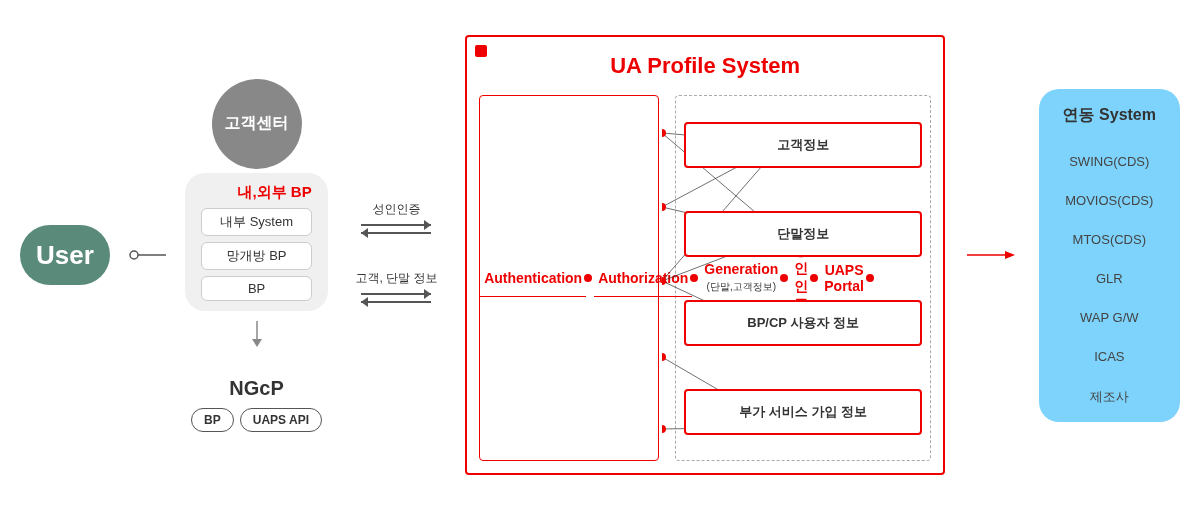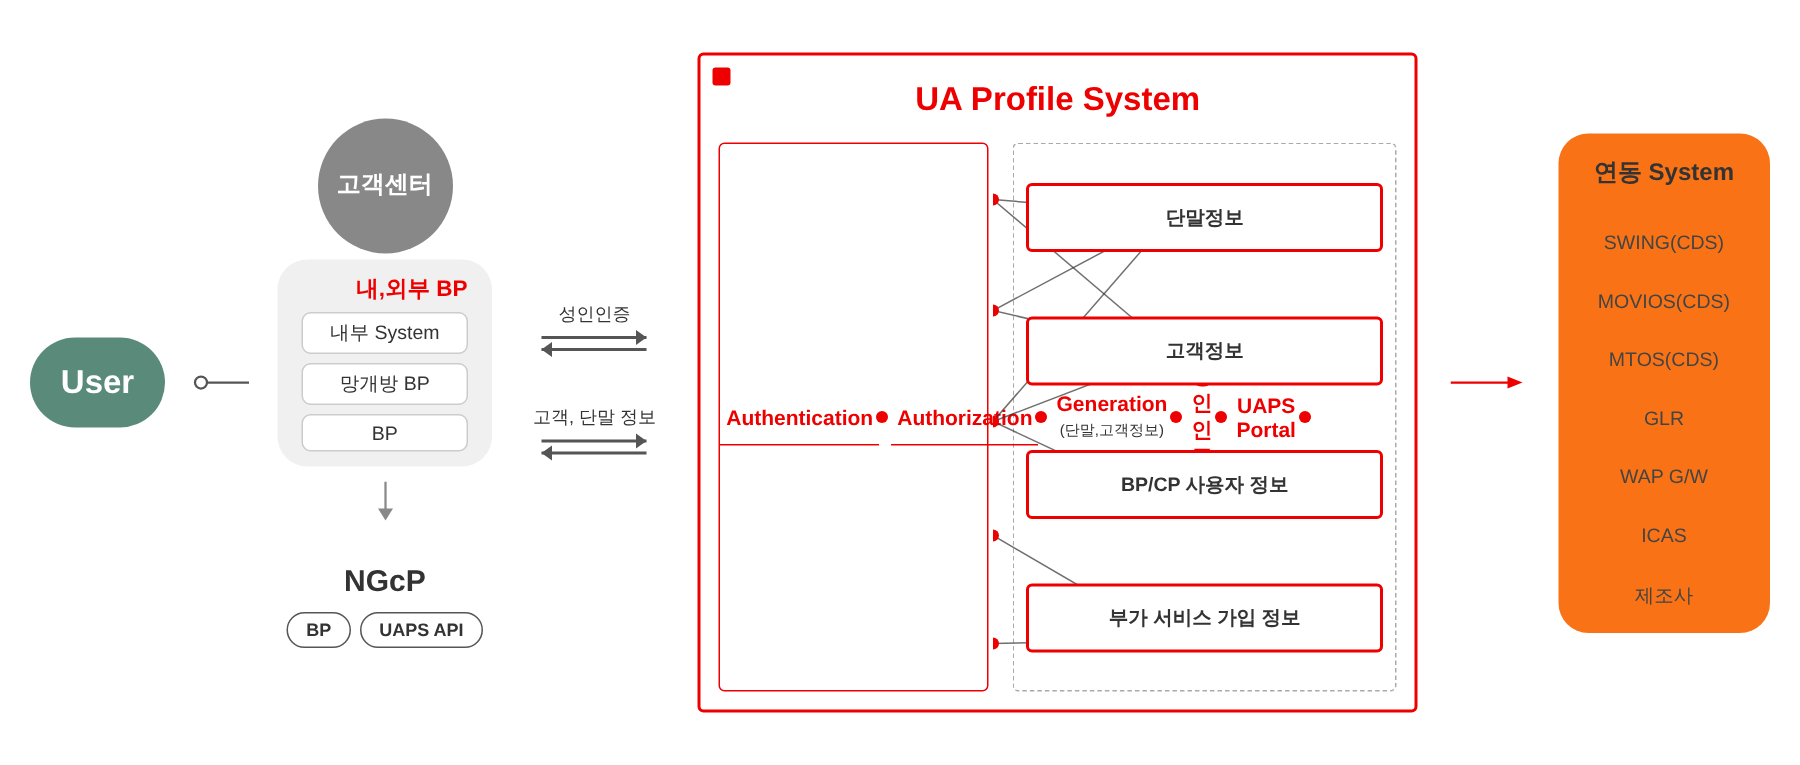--- a/index.html
+++ b/index.html
@@ -26,21 +26,21 @@
     .user-section {
       display: flex;
       flex-direction: column;
       align-items: center;
       position: relative;
       margin-left: 10px;
     }
     .user-box {
       background: #5a8a7a;
       color: white;
-      font-size: 22px;
+      font-size: 26px;
       font-weight: bold;
       border-radius: 30px;
       width: 90px;
       height: 60px;
       display: flex;
       align-items: center;
       justify-content: center;
     }
     .customer-center-bubble {
       background: #888;
@@ -208,21 +208,21 @@
     }
 
     
     .external-section {
       display: flex;
       flex-direction: column;
       align-items: center;
       margin-right: 10px;
     }
     .ext-bubble {
-      background: #f97316;
+      background: #7dd3fc;
       border-radius: 20px;
       padding: 16px 24px;
       display: flex;
       flex-direction: column;
       align-items: center;
       gap: 24px;
       min-width: 140px;
     }
     .ext-title {
       font-size: 16px;
@@ -424,24 +424,24 @@
           <circle cx="0" cy="260" r="4" fill="#e00"></circle>
           <circle cx="0" cy="332" r="4" fill="#e00"></circle>
           <circle cx="120" cy="46" r="4" fill="#e00"></circle>
           <circle cx="120" cy="138" r="4" fill="#e00"></circle>
           <circle cx="120" cy="240" r="4" fill="#e00"></circle>
           <circle cx="120" cy="330" r="4" fill="#e00"></circle>
         </svg>
 
         <div class="data-column">
           <div class="data-item">
+            <span>고객정보</span>
+          </div>
+          <div class="data-item">
             <span>단말정보</span>
-          </div>
-          <div class="data-item">
-            <span>고객정보</span>
           </div>
           <div class="data-item">
             <span>BP/CP 사용자 정보</span>
           </div>
           <div class="data-item">
             <span>부가 서비스 가입 정보</span>
           </div>
         </div>
       </div>
     </div>

